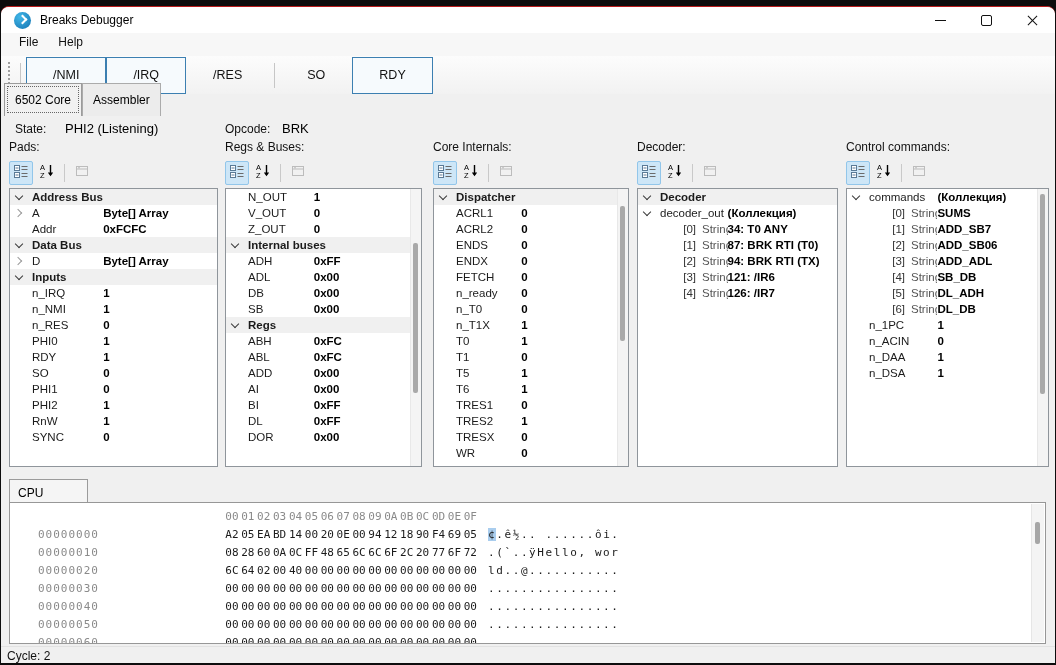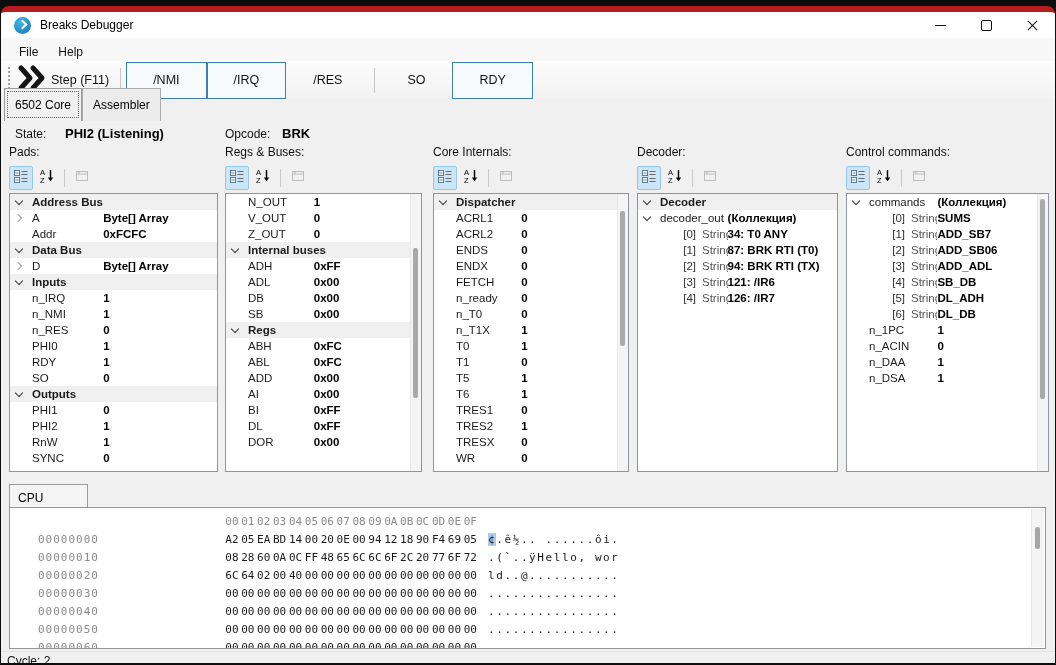--- a/index.html
+++ b/index.html
@@ -1,37 +1,37 @@
 <!DOCTYPE html>
 <html><head>
 <meta charset="utf-8">
 <style>
   html,body{margin:0;padding:0}
   body{width:1056px;height:665px;position:relative;background:#0d0d0d;
        font-family:"Liberation Sans",sans-serif;overflow:hidden}
   #win{position:absolute;left:1px;right:1px;top:6px;bottom:2px;background:#F0F0F0;
-       border-radius:8px 8px 0 0;overflow:hidden;border-top:6px solid #b91c1c;box-sizing:border-box}
+       border-radius:8px 8px 0 0;overflow:hidden;border-top:1px solid #b91c1c;box-sizing:border-box}
 
   
   .titlebar{height:26px;background:#FFFFFF;display:flex;align-items:center;padding-left:13px}
   .app-icon{width:17px;height:17px;border-radius:50%;margin-right:9px;position:relative;
             background:radial-gradient(circle at 35% 30%,#41b7e8,#1372b0)}
   .app-icon::before{content:"";position:absolute;left:5px;top:4px;width:5px;height:5px;
             border-right:2px solid #fff;border-bottom:2px solid #fff;transform:rotate(-45deg)}
   .title-text{font-size:12px;color:#000}
   .win-btns{margin-left:auto;display:flex;height:100%}
   .win-btn{width:46px;display:flex;align-items:center;justify-content:center;cursor:default}
   .g-min{width:11px;height:1px;background:#111}
   .g-max{width:9px;height:9px;border:1px solid #111;border-radius:2px}
   .g-close{position:relative;width:11px;height:11px}
   .g-close::before,.g-close::after{content:"";position:absolute;left:-1px;top:5px;width:13px;height:1px;background:#111}
   .g-close::before{transform:rotate(45deg)}.g-close::after{transform:rotate(-45deg)}
 
   
-  .menubar{height:23px;display:flex;align-items:flex-end;background:#F7F7F7;padding-left:8px}
+  .menubar{height:23px;display:flex;align-items:flex-start;background:#F7F7F7;padding-left:8px}
   .menu-item{font-size:12px;color:#111;padding:2px 10px}
 
   
   .toolbar{height:38px;background:linear-gradient(#FCFCFC,#F2F2F2);display:flex;align-items:center;padding-left:5px}
   .grip{width:2px;height:26px;margin:0 5px 0 2px;
         background-image:repeating-linear-gradient(to bottom,#A0A0A0 0 2px,transparent 2px 4px)}
   .step-btn{display:flex;align-items:center;height:34px;padding:0 6px 0 2px}
   .step-label{font-size:12.5px;color:#111;margin-left:4px}
   .tool-sep{width:1px;height:25px;background:#C6C6C6;margin:0 5px}
   .toggle{font-size:12.5px;color:#111;height:37px;padding:0 26px;display:flex;align-items:center;
@@ -41,21 +41,21 @@
   
   .tabstrip{height:22px;display:flex;align-items:flex-end;padding-left:3px;background:#F0F0F0;position:relative}
   .tab{font-size:12px;padding:16px 10px;display:flex;align-items:center;box-sizing:border-box;border:1px solid #9B9B9B;border-bottom:none}
   .tab.active{height:22px;background:#F1F1F1;outline:1px dotted #666;outline-offset:-4px;z-index:2}
   .tab.inactive{height:19px;background:#ECECEC;border-color:#ABABAB}
 
   
   .tabpage{position:relative;height:362px;background:#F0F0F0}
   .abs{position:absolute;white-space:nowrap}
   .lab{font-size:12px;color:#111}
-  .bold-val{font-size:13px;font-weight:bold;color:#000}
+  .bold-val{font-size:13px;font-weight:normal;color:#000}
 
   
   .pgrid{position:absolute;top:44px}
   .pg-toolbar{height:26px;display:flex;align-items:center;gap:2px}
   .pg-btn{width:22px;height:22px;display:flex;align-items:center;justify-content:center;border:1px solid transparent;border-radius:2px}
   .pg-btn.sel{background:#CDE6F7;border-color:#92C6EA}
   .pg-btn.disabled{opacity:.5}
   .pg-sep{width:1px;height:18px;background:#C9C9C9;margin:0 3px}
   .pg-list{position:absolute;top:28px;left:0;right:0;height:277px;background:#fff;
            border:1px solid #8F959B;overflow:hidden}
@@ -115,29 +115,20 @@
     </div>
   </div>
 
   <div class="menubar">
     <div class="menu-item">File</div>
     <div class="menu-item">Help</div>
   </div>
 
   <div class="toolbar">
     <div class="grip"></div>
-    <div class="step-btn">
-      <span>
-        <svg width="30" height="28" viewBox="0 0 30 28">
-          <path d="M4 4 L13 14 L4 24" stroke="#141414" stroke-width="5" fill="none" stroke-linecap="round" stroke-linejoin="round"></path>
-          <path d="M16 4 L25 14 L16 24" stroke="#141414" stroke-width="5" fill="none" stroke-linecap="round" stroke-linejoin="round"></path>
-        </svg>
-      </span>
-      <span class="step-label">Step (F11)</span>
-    </div>
     <div class="tool-sep"></div>
     <div id="toolbar-items" style="display:flex;align-items:center;height:100%">
         <div class="toggle checked">/NMI</div>
         <div class="toggle checked">/IRQ</div>
         <div class="toggle">/RES</div>
         <div class="tool-sep"></div>
         <div class="toggle">SO</div>
         <div class="toggle checked">RDY</div>
       </div>
   </div>
@@ -233,24 +224,20 @@
             <span class="lbl">PHI0</span>
             <span class="val">1</span>
           </div>
           <div class="row">
             <span class="lbl">RDY</span>
             <span class="val">1</span>
           </div>
           <div class="row">
             <span class="lbl">SO</span>
             <span class="val">0</span>
-          </div>
-          <div class="row cat">
-            <span class="chev down"></span>
-            <span class="lbl">Outputs</span>
           </div>
           <div class="row">
             <span class="lbl">PHI1</span>
             <span class="val">0</span>
           </div>
           <div class="row">
             <span class="lbl">PHI2</span>
             <span class="val">1</span>
           </div>
           <div class="row">

